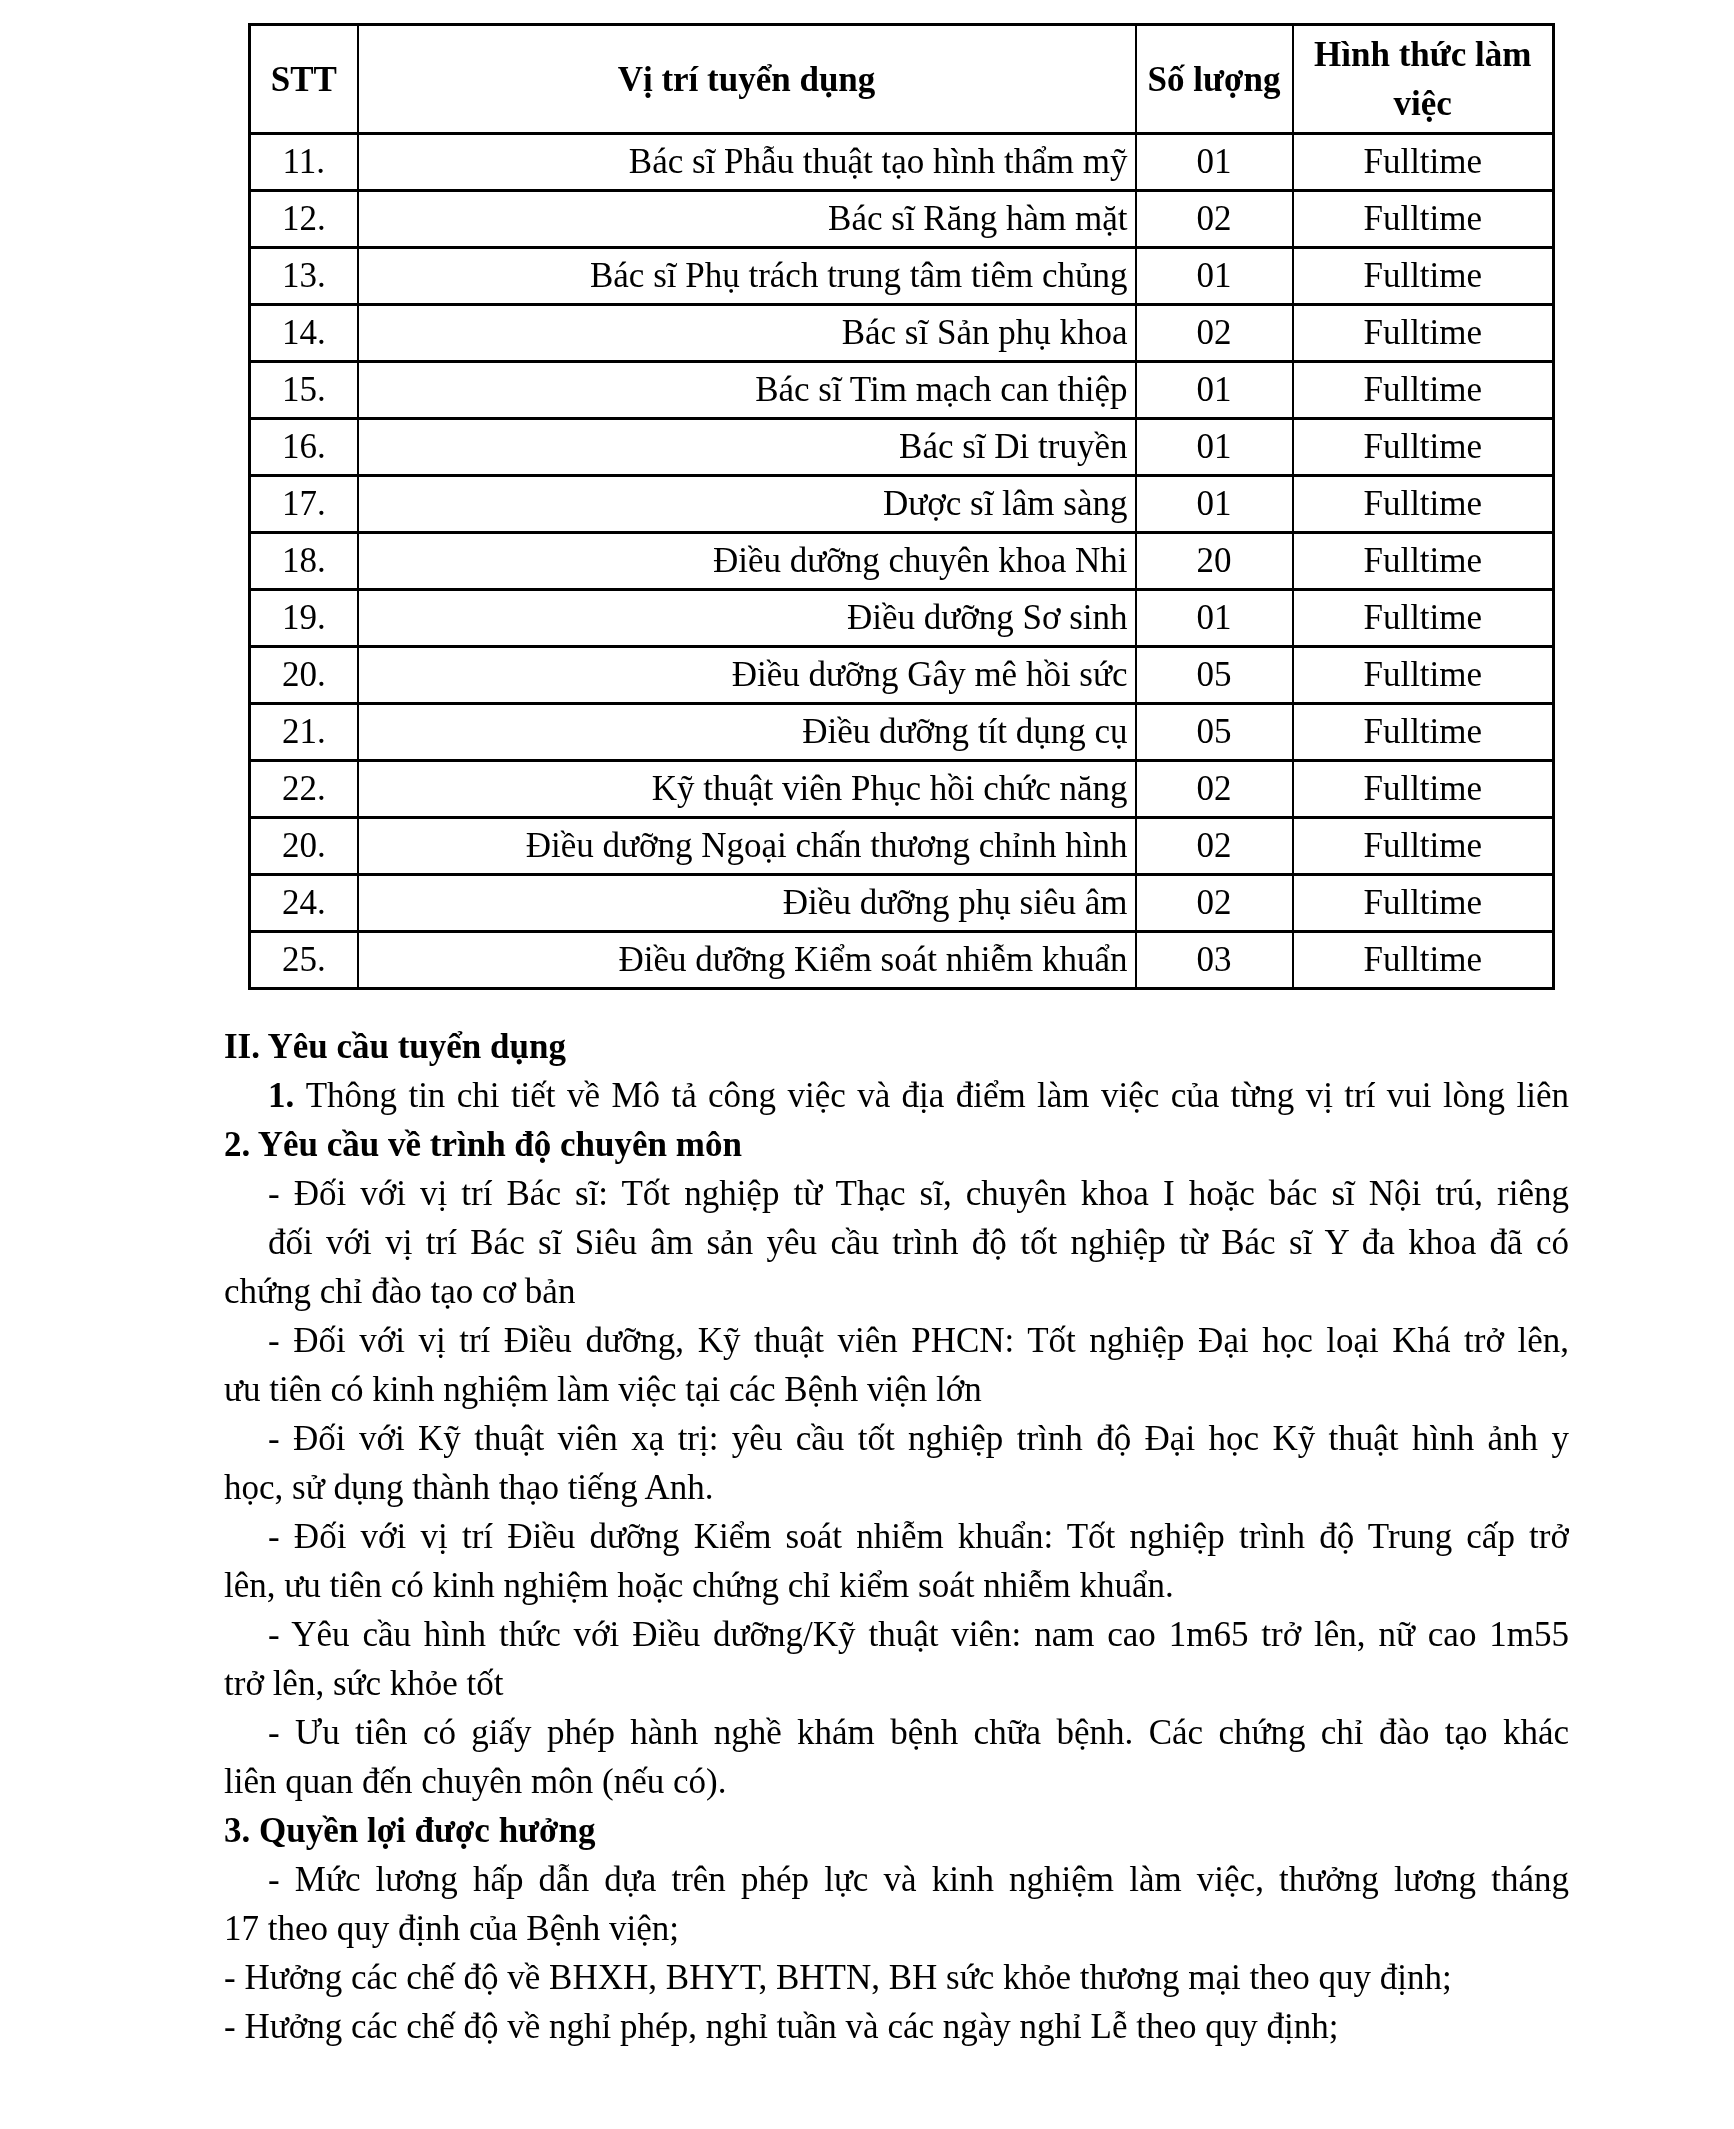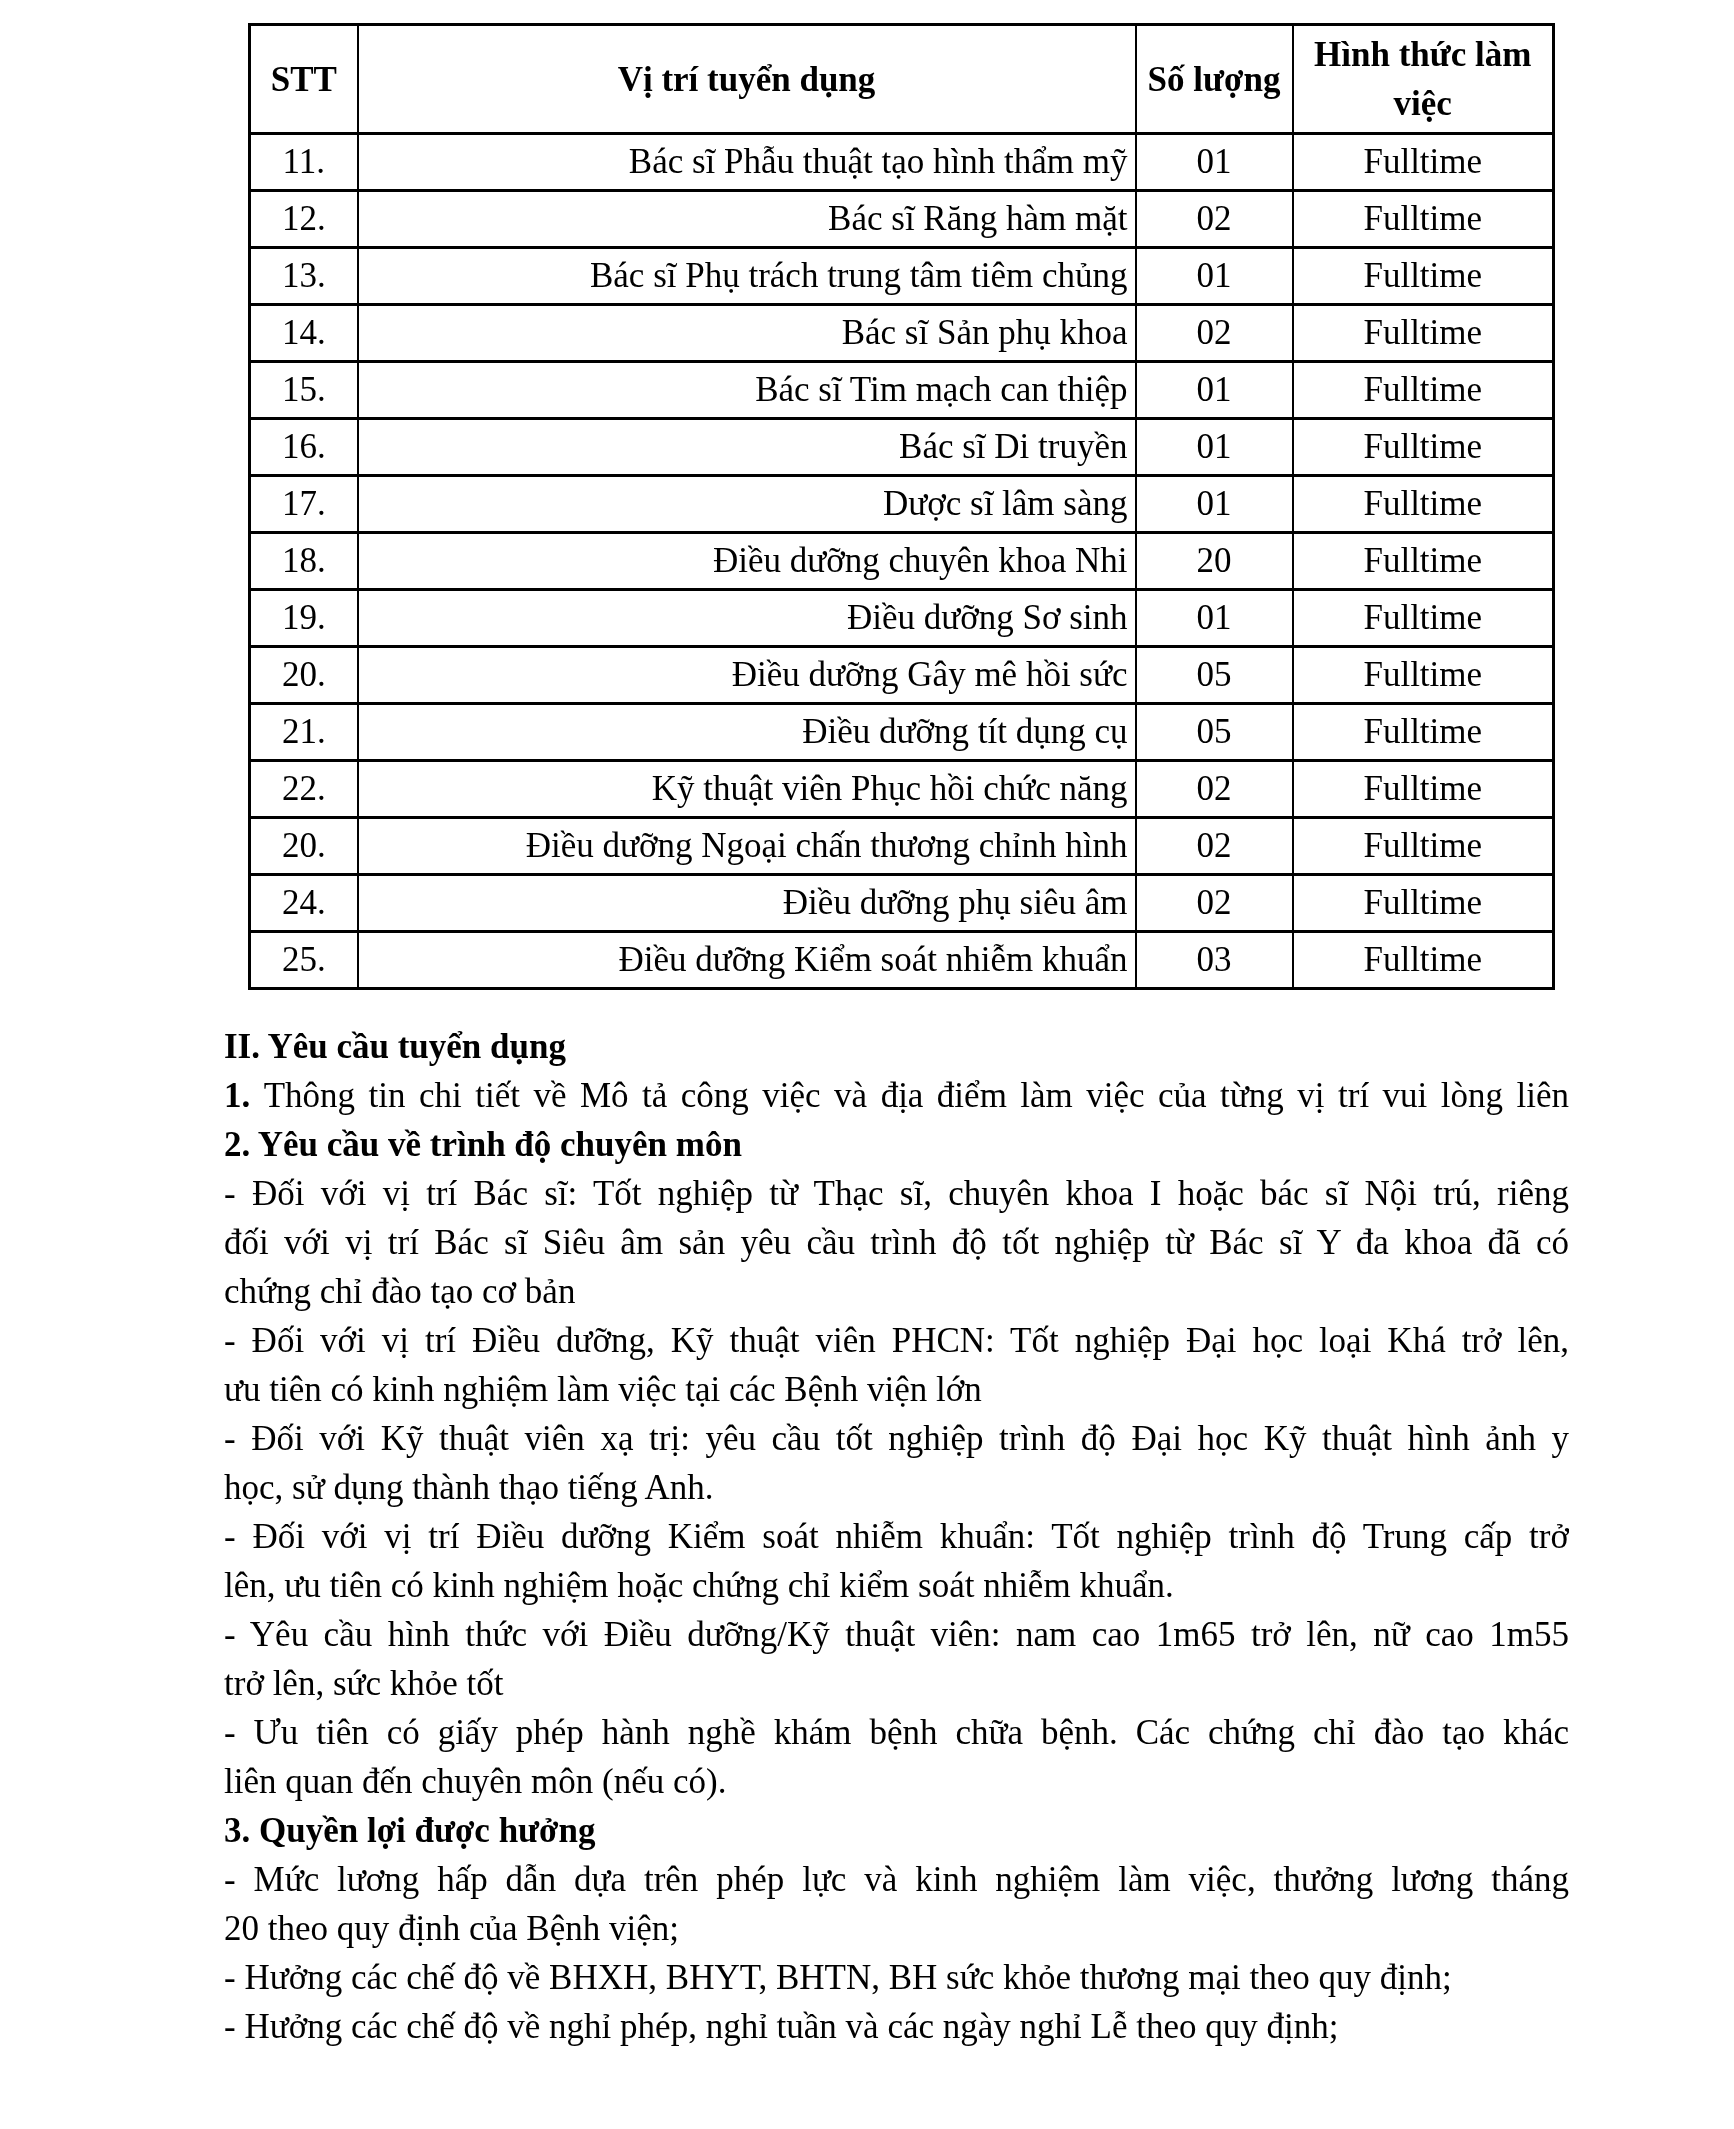--- a/index.html
+++ b/index.html
@@ -30,21 +30,21 @@
   }
   td.c { text-align: center; }
   td.pos { text-align: right; padding-left: 19.6px; padding-right: 7px; white-space: nowrap; }
 
   .content {
     position: absolute; left: 224px; top: 1022px; width: 1345px;
     font-size: 35px;
   }
   .line { height: 49px; line-height: 49px; overflow: hidden; }
   .line.bold { font-weight: bold; }
-  .line.j { text-align: justify; text-align-last: justify; }
+  .line.j { text-align: justify; text-align-last: justify; margin-left: 44px; }
   .line.ind { padding-left: 52px; }
   .line b { font-weight: bold; }
 </style>
 </head>
 <body>
 
 <div class="table-wrap">
   <table class="recruit">
     <colgroup>
       <col style="width:108px">
@@ -167,17 +167,17 @@
     <div class="line j">- Đối với Kỹ thuật viên xạ trị: yêu cầu tốt nghiệp trình độ Đại học Kỹ thuật hình ảnh y</div>
     <div class="line">học, sử dụng thành thạo tiếng Anh.</div>
     <div class="line j">- Đối với vị trí Điều dưỡng Kiểm soát nhiễm khuẩn: Tốt nghiệp trình độ Trung cấp trở</div>
     <div class="line">lên, ưu tiên có kinh nghiệm hoặc chứng chỉ kiểm soát nhiễm khuẩn.</div>
     <div class="line j">- Yêu cầu hình thức với Điều dưỡng/Kỹ thuật viên: nam cao 1m65 trở lên, nữ cao 1m55</div>
     <div class="line">trở lên, sức khỏe tốt</div>
     <div class="line j">- Ưu tiên có giấy phép hành nghề khám bệnh chữa bệnh. Các chứng chỉ đào tạo khác</div>
     <div class="line">liên quan đến chuyên môn (nếu có).</div>
     <div class="line bold">3. Quyền lợi được hưởng</div>
     <div class="line j">- Mức lương hấp dẫn dựa trên phép lực và kinh nghiệm làm việc, thưởng lương tháng</div>
-    <div class="line">20 theo quy định của Bệnh viện;</div>
+    <div class="line">17 theo quy định của Bệnh viện;</div>
     <div class="line">- Hưởng các chế độ về BHXH, BHYT, BHTN, BH sức khỏe thương mại theo quy định;</div>
     <div class="line">- Hưởng các chế độ về nghỉ phép, nghỉ tuần và các ngày nghỉ Lễ theo quy định;</div>
   </div>
 
 
 </body></html>

